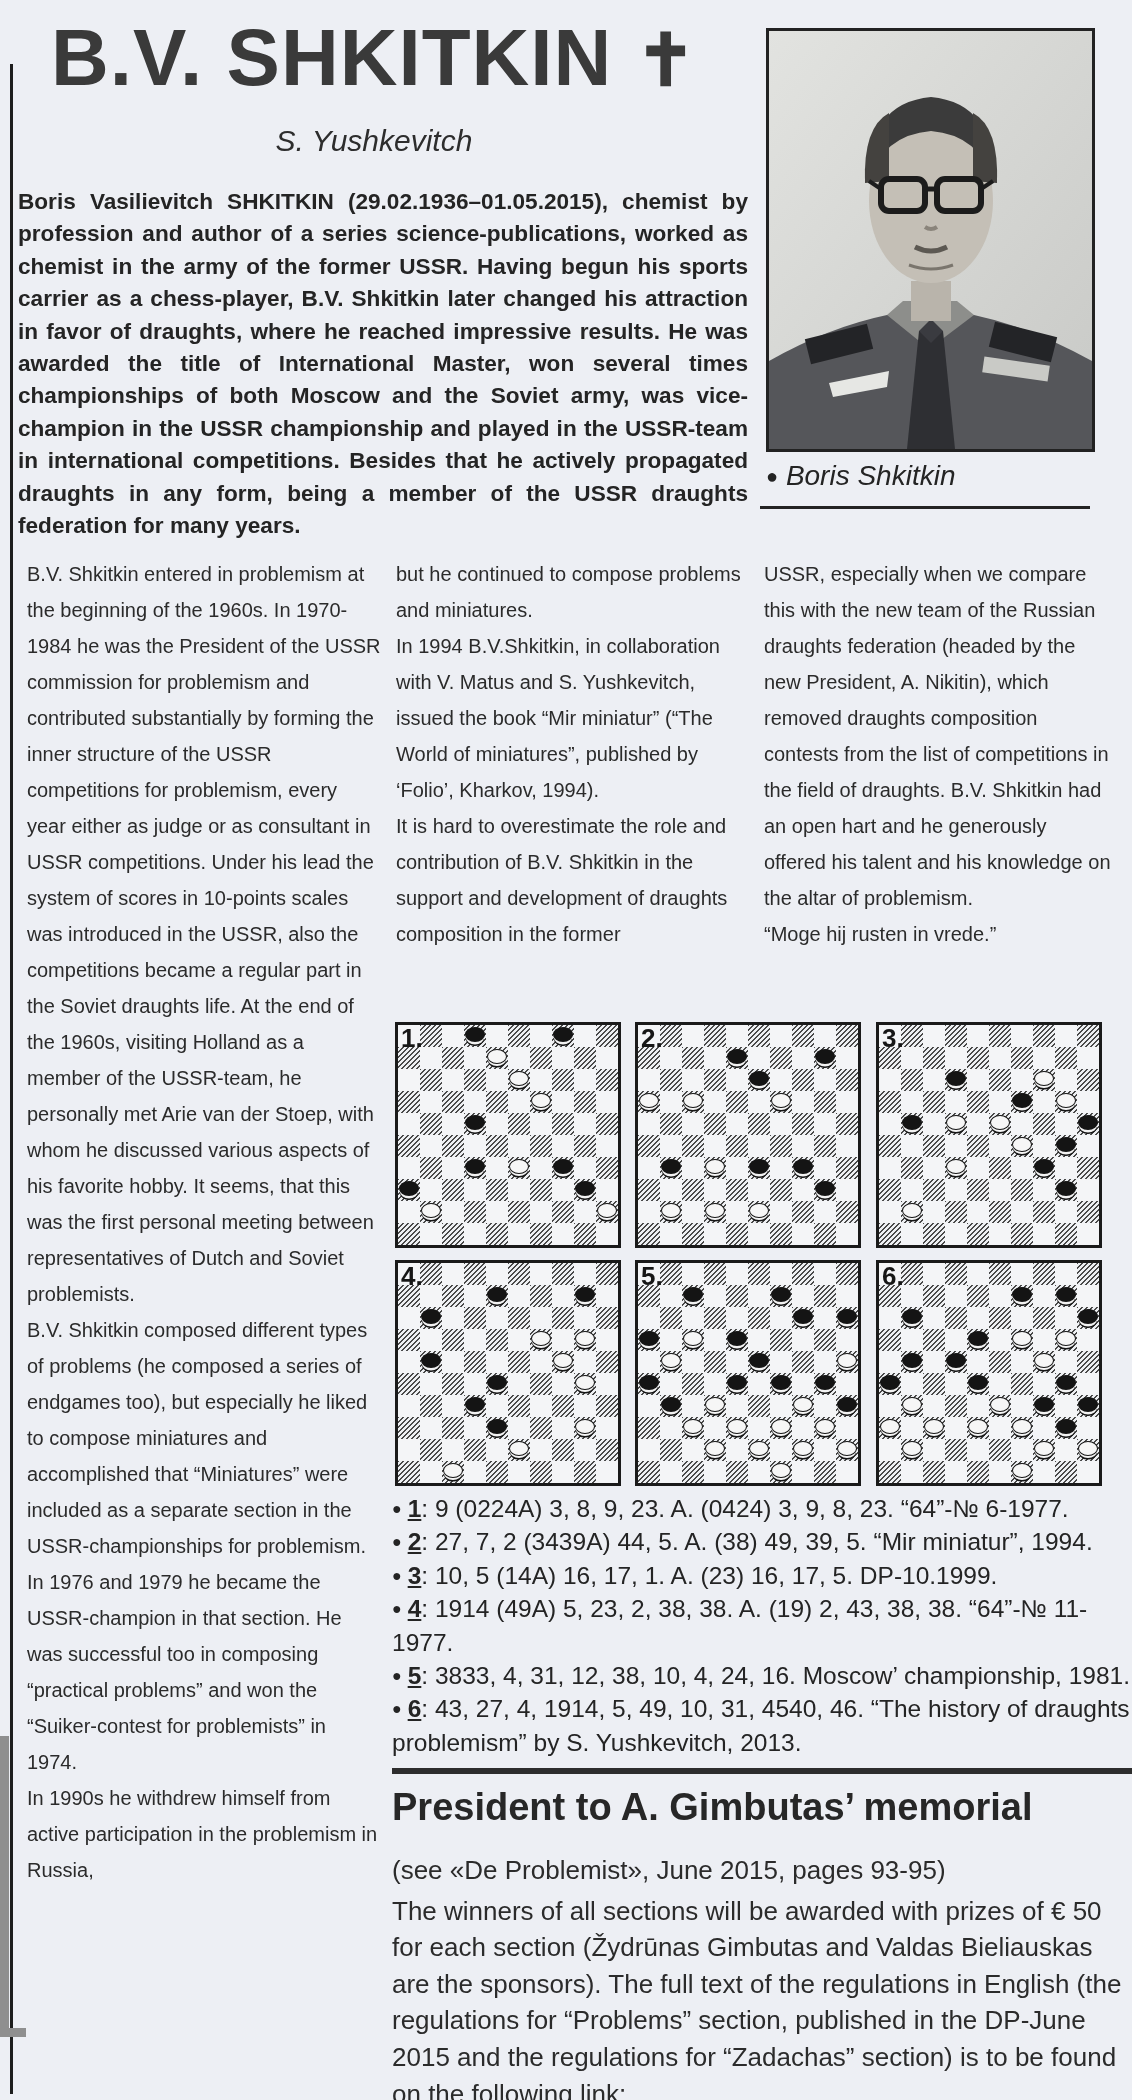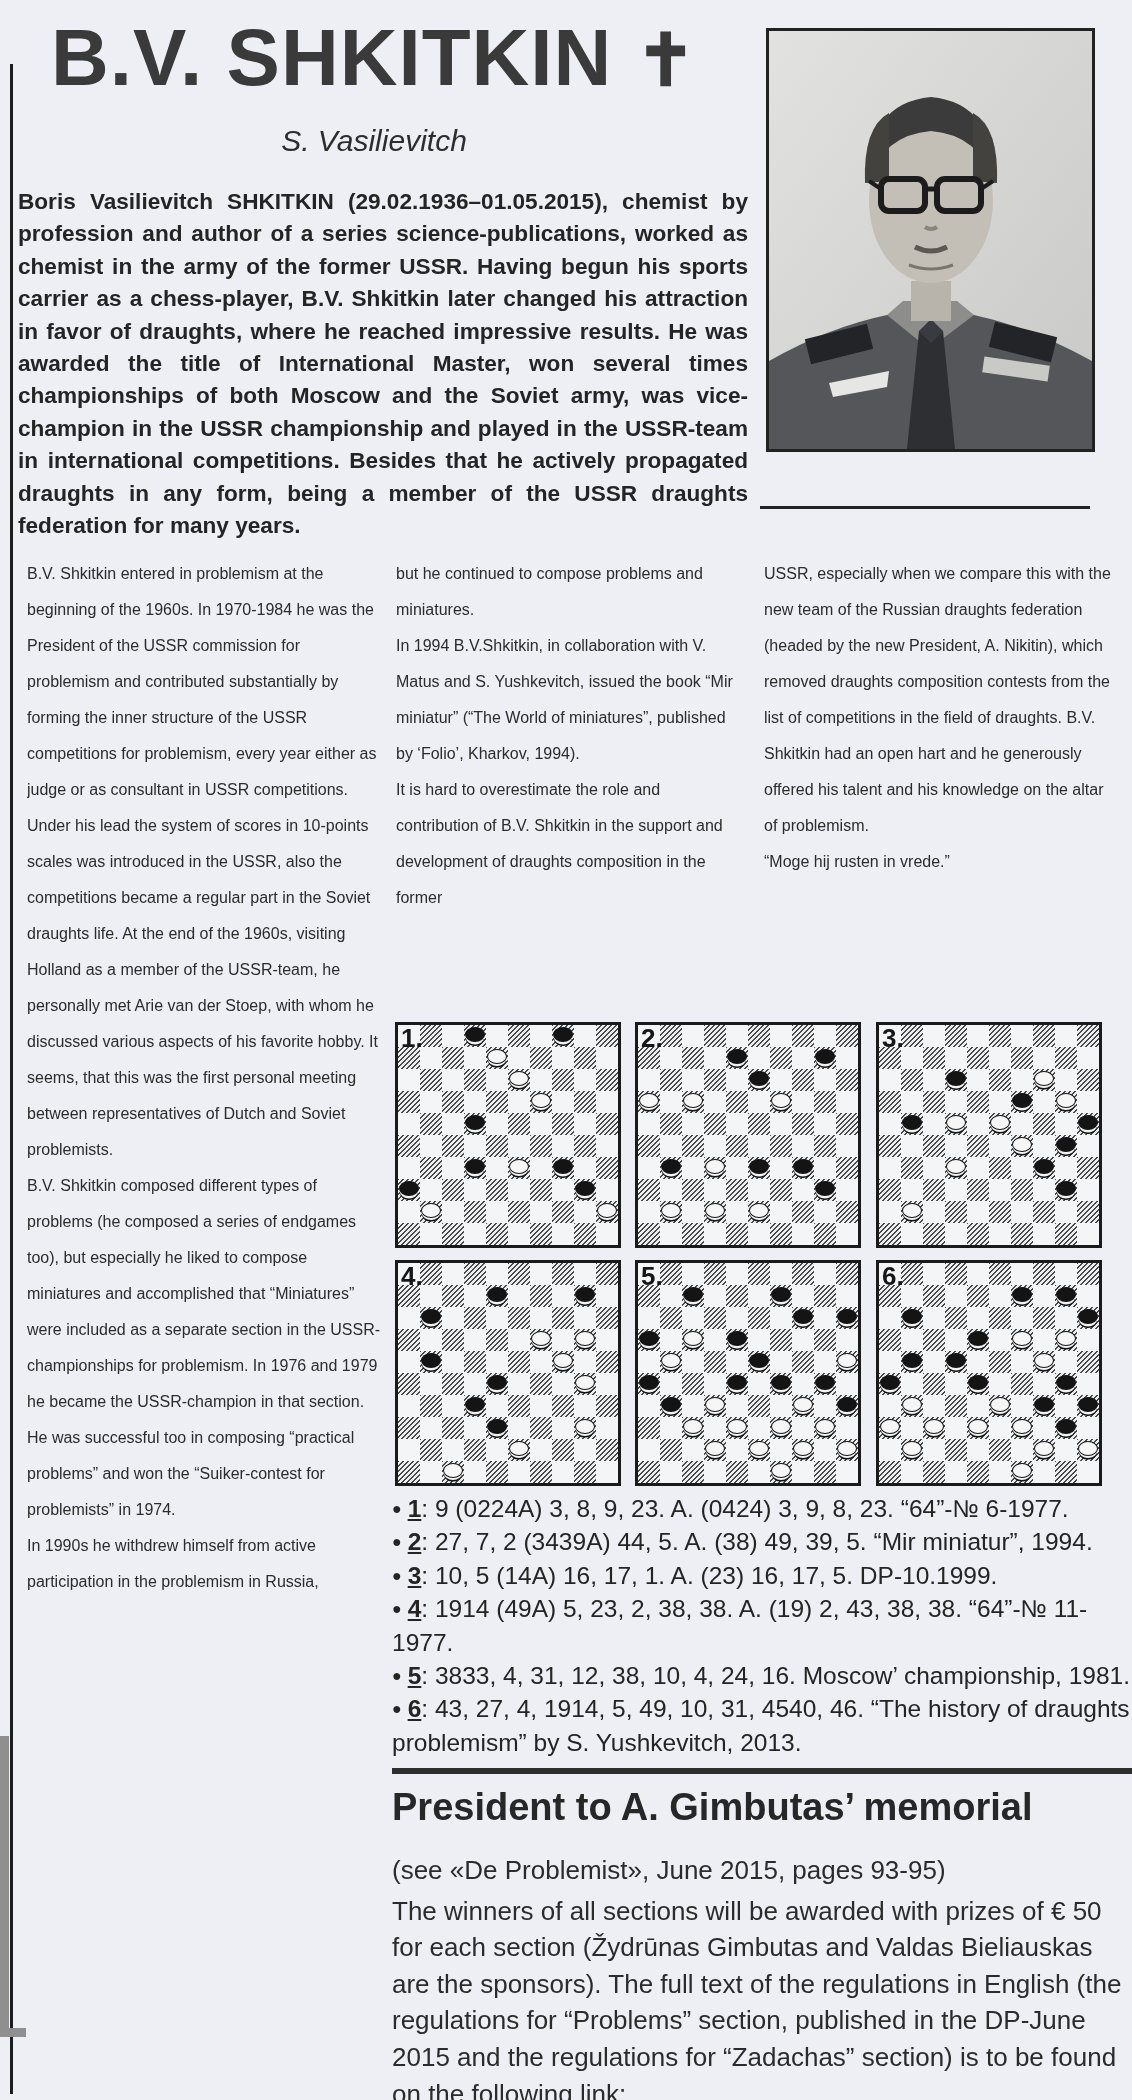--- a/index.html
+++ b/index.html
@@ -16,21 +16,21 @@
   .author{margin-top:26px;font-size:30px;font-style:italic;color:#2d2d2d;}
 
   .intro{position:absolute;left:18px;top:186px;width:730px;font-size:22.6px;line-height:32.4px;font-weight:700;color:#242424;text-align:justify;}
 
   .photo-frame{position:absolute;left:766px;top:28px;width:329px;height:424px;border:3px solid #222;box-sizing:border-box;background:#d8d9d6;}
   .photo-frame svg{display:block;width:100%;height:100%;}
   .photo-caption{position:absolute;left:766px;top:460px;width:330px;font-size:28px;font-style:italic;color:#242424;}
   .photo-caption .bull{font-style:normal;font-size:20px;vertical-align:2px;}
   .caption-rule{position:absolute;left:760px;top:506px;width:330px;height:3px;background:#232323;}
 
-  .col{position:absolute;top:556px;font-size:16px;line-height:36px;color:#2b2b2b;white-space:pre-line;}
+  .col{position:absolute;top:556px;font-size:20px;line-height:36px;color:#2b2b2b;white-space:pre-line;}
   .col-left{left:27px;width:354px;top:556px;height:1540px;overflow:hidden;white-space:normal;}
   .col-left p{margin:0 0 0 0;white-space:normal;}
   .col-left .mini-head{font-weight:700;margin-top:22px;}
   .col-mid{left:396px;width:348px;height:470px;overflow:hidden;}
   .col-right{left:764px;width:348px;height:480px;overflow:hidden;}
 
   .board{position:absolute;width:220px;height:220px;border:3px solid #1a1a1a;display:grid;grid-template-columns:repeat(10,22px);grid-template-rows:repeat(10,22px);background:#f4f5f7;}
   .board .cell{width:22px;height:22px;}
   .board .cell.dark{background:repeating-linear-gradient(135deg,#4a4a4a 0px,#4a4a4a 1.1px,#eef0f3 1.1px,#eef0f3 3.5px);}
   .board .blabel{position:absolute;left:3px;top:-2px;font-size:26px;font-weight:700;color:#161616;}
@@ -53,21 +53,21 @@
 <body>
 
 <div id="page">
 
   <div class="left-rule"></div>
   <div class="gray-bar"></div>
   <div class="gray-foot"></div>
 
   <div class="header">
     <div class="title"><span>B.V. SHKITKIN</span> <span class="dagger">✝</span></div>
-    <div class="author">S. Vasilievitch</div>
+    <div class="author">S. Yushkevitch</div>
   </div>
 
   <div class="photo-frame">
     <svg viewBox="0 0 323 418" preserveAspectRatio="none">
       <rect x="0" y="0" width="323" height="418" fill="#d7d8d5"></rect>
       <rect x="0" y="0" width="323" height="418" fill="url(#g0)"></rect>
       <defs>
         <linearGradient id="g0" x1="0" y1="0" x2="1" y2="1">
           <stop offset="0" stop-color="#e2e3e0"></stop>
             <stop offset="1" stop-color="#c8c9c6"></stop>
@@ -89,20 +89,21 @@
       <line x1="156" y1="158" x2="168" y2="158" stroke="#1c1c1c" stroke-width="5"></line>
       <line x1="112" y1="158" x2="100" y2="150" stroke="#1c1c1c" stroke-width="4"></line>
       <line x1="212" y1="158" x2="224" y2="150" stroke="#1c1c1c" stroke-width="4"></line>
       <path d="M156,196 Q162,200 168,196" stroke="#8a847b" stroke-width="4" fill="none"></path>
       <path d="M146,216 Q162,224 178,216" stroke="#5c5852" stroke-width="5" fill="none"></path>
       <path d="M140,234 Q162,242 184,234" stroke="#7a756d" stroke-width="3" fill="none"></path>
       <rect x="214" y="330" width="66" height="16" transform="rotate(8 247 338)" fill="#c9cac6"></rect>
       <path d="M60,352 L120,340 L118,356 L64,366 Z" fill="#e6e7e4"></path>
     </svg>
   </div>
+  <div class="photo-caption"><span class="bull">●</span> <span>Boris Shkitkin</span></div>
   <div class="caption-rule"></div>
 
   <div class="intro">Boris Vasilievitch SHKITKIN (29.02.1936–01.05.2015), chemist by profession and author of a series science-publications, worked as chemist in the army of the former USSR. Having begun his sports carrier as a chess-player, B.V. Shkitkin later changed his attraction in favor of draughts, where he reached impressive results. He was awarded the title of International Master, won several times championships of both Moscow and the Soviet army, was vice-champion in the USSR championship and played in the USSR-team in international competitions. Besides that he actively propagated draughts in any form, being a member of the USSR draughts federation for many years.</div>
 
   <div class="col col-left">
     <p>B.V. Shkitkin entered in problemism at the beginning of the 1960s. In 1970-1984 he was the President of the USSR commission for problemism and contributed substantially by forming the inner structure of the USSR competitions for problemism, every year either as judge or as consultant in USSR competitions. Under his lead the system of scores in 10-points scales was introduced in the USSR, also the competitions became a regular part in the Soviet draughts life. At the end of the 1960s, visiting Holland as a member of the USSR-team, he personally met Arie van der Stoep, with whom he discussed various aspects of his favorite hobby. It seems, that this was the first personal meeting between representatives of Dutch and Soviet problemists.</p>
     <p>B.V. Shkitkin composed different types of problems (he composed a series of endgames too), but especially he liked to compose miniatures and accomplished that “Miniatures” were included as a separate section in the USSR-championships for problemism. In 1976 and 1979 he became the USSR-champion in that section. He was successful too in composing “practical problems” and won the “Suiker-contest for problemists” in 1974.</p>
     <p>In 1990s he withdrew himself from active participation in the problemism in Russia,</p>
   </div>
 

